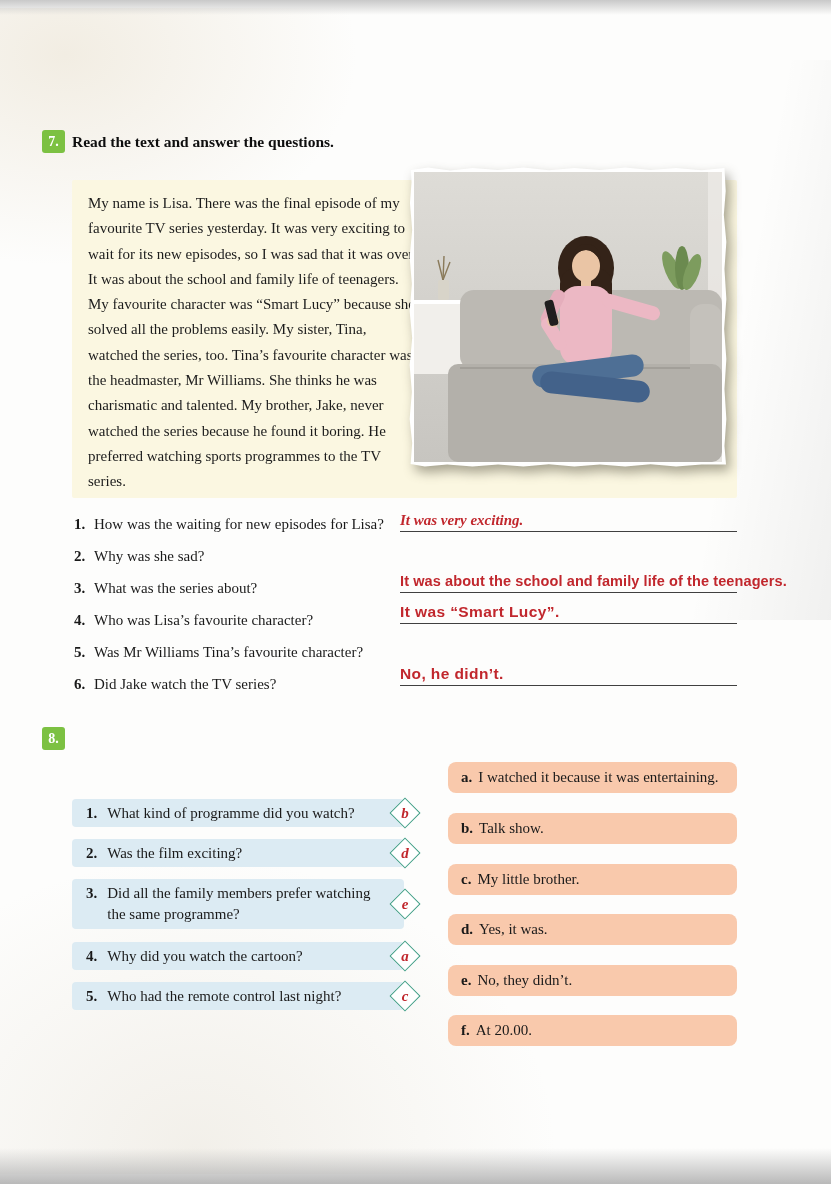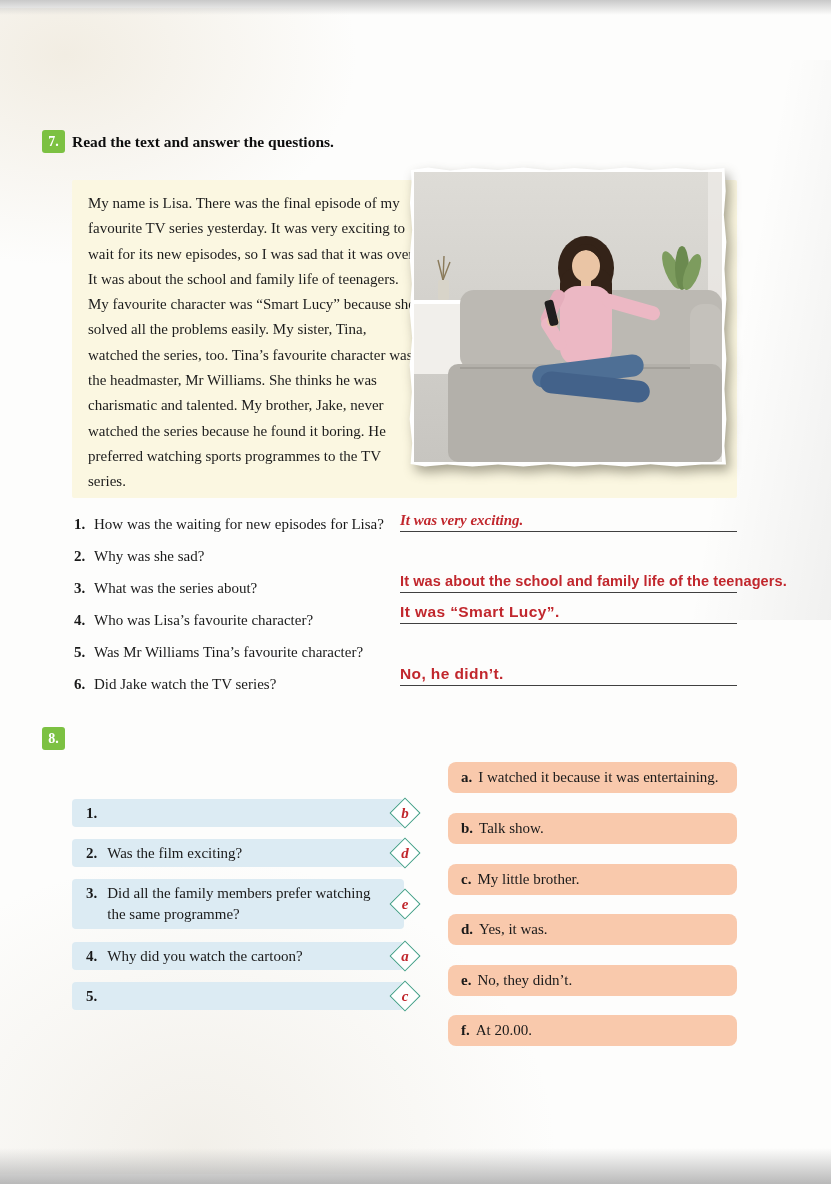--- a/index.html
+++ b/index.html
@@ -172,20 +172,21 @@
     <span class="s2">It was about the school and family life of the teenagers.</span>
   </div>
   <div class="a7" style="top:665px;">
     <span class="s3">No, he didn’t.</span>
   </div>
 
   <div class="badge" style="left:42px; top:727px;">8.</div>
 
   <div class="q8" style="top:799px; height:28px;">
     <span class="num">1.</span>
+    <span>What kind of programme did you watch?</span>
     <div class="diamond">
       <span class="ltr">b</span>
     </div>
   </div>
   <div class="q8" style="top:839px; height:28px;">
     <span class="num">2.</span>
     <span>Was the film exciting?</span>
     <div class="diamond">
       <span class="ltr">d</span>
     </div>
@@ -199,20 +200,21 @@
   </div>
   <div class="q8" style="top:942px; height:28px;">
     <span class="num">4.</span>
     <span>Why did you watch the cartoon?</span>
     <div class="diamond">
       <span class="ltr">a</span>
     </div>
   </div>
   <div class="q8" style="top:982px; height:28px;">
     <span class="num">5.</span>
+    <span>Who had the remote control last night?</span>
     <div class="diamond">
       <span class="ltr">c</span>
     </div>
   </div>
 
   <div class="a8" style="top:762px;">
     <span class="letter">a.</span>
     <span>I watched it because it was entertaining.</span>
   </div>
   <div class="a8" style="top:813px;">

